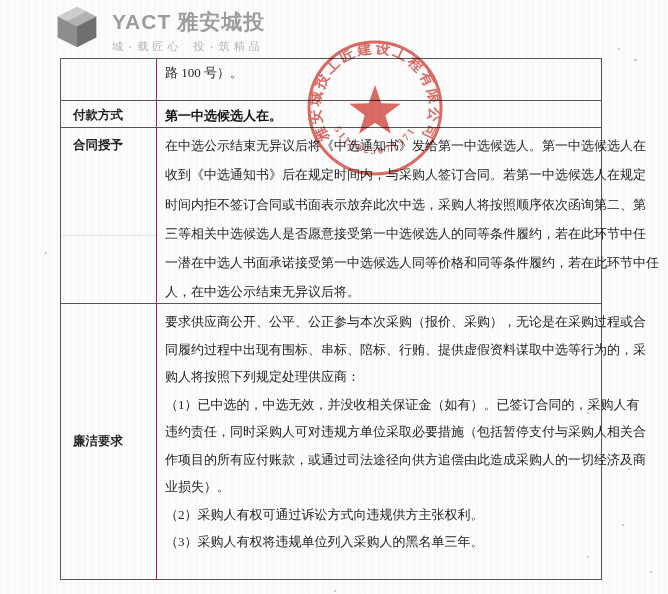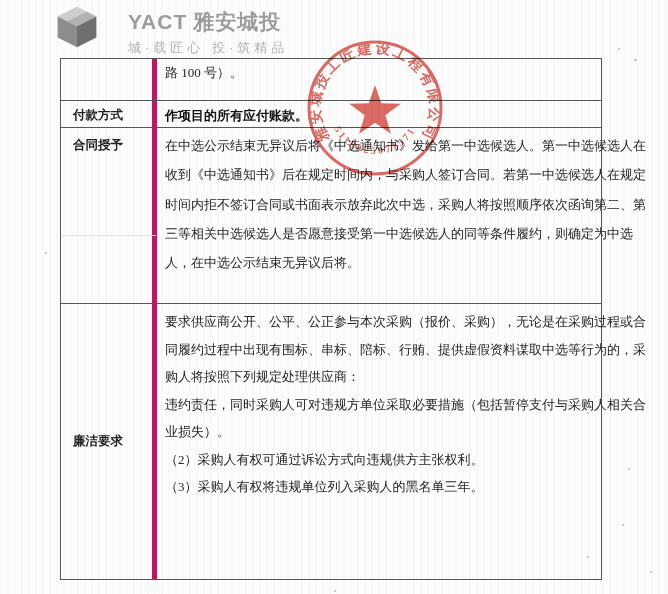--- a/index.html
+++ b/index.html
@@ -11,43 +11,43 @@
     overflow:hidden;
     color:#2e2e2e;
   }
   .grain {
     position:absolute; inset:0; pointer-events:none;
     background:repeating-linear-gradient(90deg, rgba(0,0,0,0.015) 0 2px, transparent 2px 7px);
   }
   
   .logo { position:absolute; left:56px; top:5px; display:flex; align-items:flex-start; }
   .logo-cube { width:42px; height:44px; margin-right:14px; }
-  .logo-textblock { padding-top:3px;margin-left:16px; }
+  .logo-textblock { padding-top:3px; }
   .brand-line {
     font-family:"Liberation Sans", sans-serif;
     font-size:21px; font-weight:700; color:#9c9c9c; letter-spacing:1px;
     white-space:nowrap;
   }
   .brand-line .cn { margin-left:6px; }
   .tagline {
-    font-family:Liberation Sans, sans-serif;
-    font-size:13px; color:#b3b3b3; letter-spacing:4px; margin-top:3px;
+    font-family:Liberation Mono, monospace;
+    font-size:11px; color:#b3b3b3; letter-spacing:4px; margin-top:3px;
     white-space:nowrap;
   }
   
   .doc-table {
     position:absolute; left:60px; top:58px; width:542px;
     border:1px solid #565656;
     background:transparent;
   }
   .t-row { display:flex; border-top:1px solid #565656; }
   .t-row:first-child { border-top:none; }
   .t-label {
     width:96px; flex:0 0 96px;
-    border-right:5px solid #be185d;
+    border-right:1px solid #be185d;
     font-size:12.5px; font-weight:bold; color:#222;
     padding-left:12px;
   }
   .t-content {
     flex:1 1 auto;
     padding-left:8px; padding-right:2px;
     font-size:13px; color:#252525;
   }
   .t-content .line { white-space:nowrap; }
   .row-1 { height:41px; }
@@ -97,40 +97,43 @@
 <div class="doc-table">
   <div class="t-row row-1">
     <div class="t-label"></div>
     <div class="t-content">
         <div class="line">路 100 号）。</div>
       </div>
   </div>
   <div class="t-row row-2">
     <div class="t-label">付款方式</div>
     <div class="t-content">
-        <div class="line">作项目的所有应付账款。</div>
+        <div class="line">第一中选候选人在。</div>
       </div>
   </div>
   <div class="t-row row-3">
     <div class="t-label">合同授予</div>
     <div class="t-content">
         <div class="line">在中选公示结束无异议后将《中选通知书》发给第一中选候选人。第一中选候选人在</div>
         <div class="line">收到《中选通知书》后在规定时间内，与采购人签订合同。若第一中选候选人在规定</div>
         <div class="line">时间内拒不签订合同或书面表示放弃此次中选，采购人将按照顺序依次函询第二、第</div>
-        <div class="line">三等相关中选候选人是否愿意接受第一中选候选人的同等条件履约，则确定为中选</div>
+        <div class="line">三等相关中选候选人是否愿意接受第一中选候选人的同等条件履约，若在此环节中任</div>
+        <div class="line">一潜在中选人书面承诺接受第一中选候选人同等价格和同等条件履约，若在此环节中任</div>
         <div class="line">人，在中选公示结束无异议后将。</div>
       </div>
   </div>
   <div class="t-row row-4">
     <div class="t-label">廉洁要求</div>
     <div class="t-content">
         <div class="line">要求供应商公开、公平、公正参与本次采购（报价、采购），无论是在采购过程或合</div>
         <div class="line">同履约过程中出现有围标、串标、陪标、行贿、提供虚假资料谋取中选等行为的，采</div>
         <div class="line">购人将按照下列规定处理供应商：</div>
+        <div class="line">（1）已中选的，中选无效，并没收相关保证金（如有）。已签订合同的，采购人有</div>
         <div class="line">违约责任，同时采购人可对违规方单位采取必要措施（包括暂停支付与采购人相关合</div>
+        <div class="line">作项目的所有应付账款，或通过司法途径向供方追偿由此造成采购人的一切经济及商</div>
         <div class="line">业损失）。</div>
         <div class="line">（2）采购人有权可通过诉讼方式向违规供方主张权利。</div>
         <div class="line">（3）采购人有权将违规单位列入采购人的黑名单三年。</div>
       </div>
   </div>
 </div>
 
 <svg class="seal" viewBox="0 0 150 150">
   <defs>
     <path id="arcTop" d="M 29.9 105.4 A 55 55 0 1 1 120.1 105.4" fill="none"></path>

